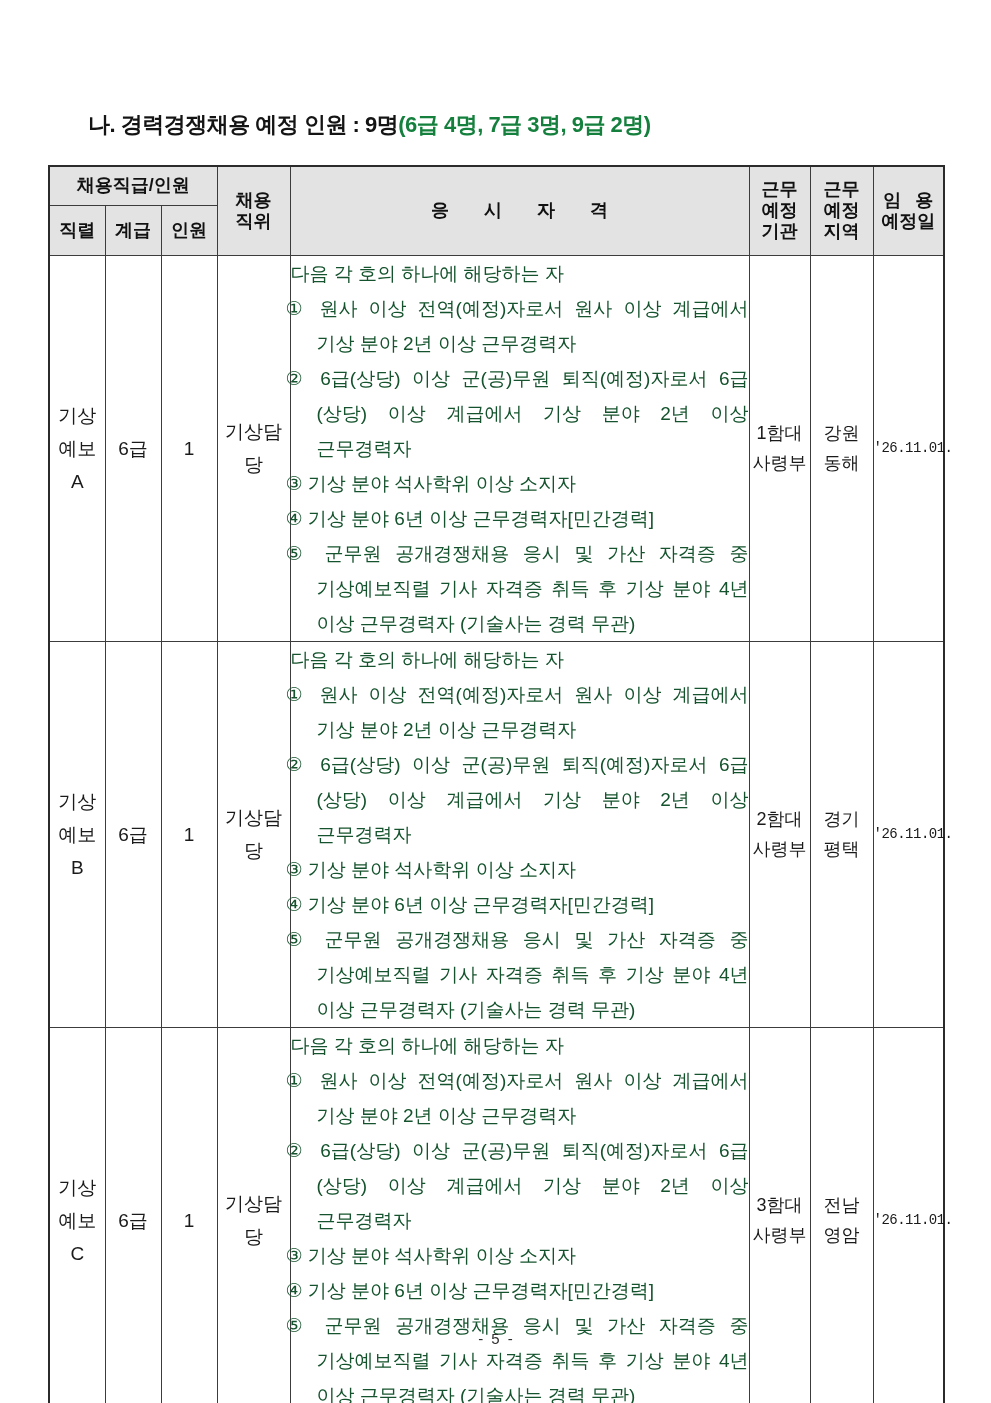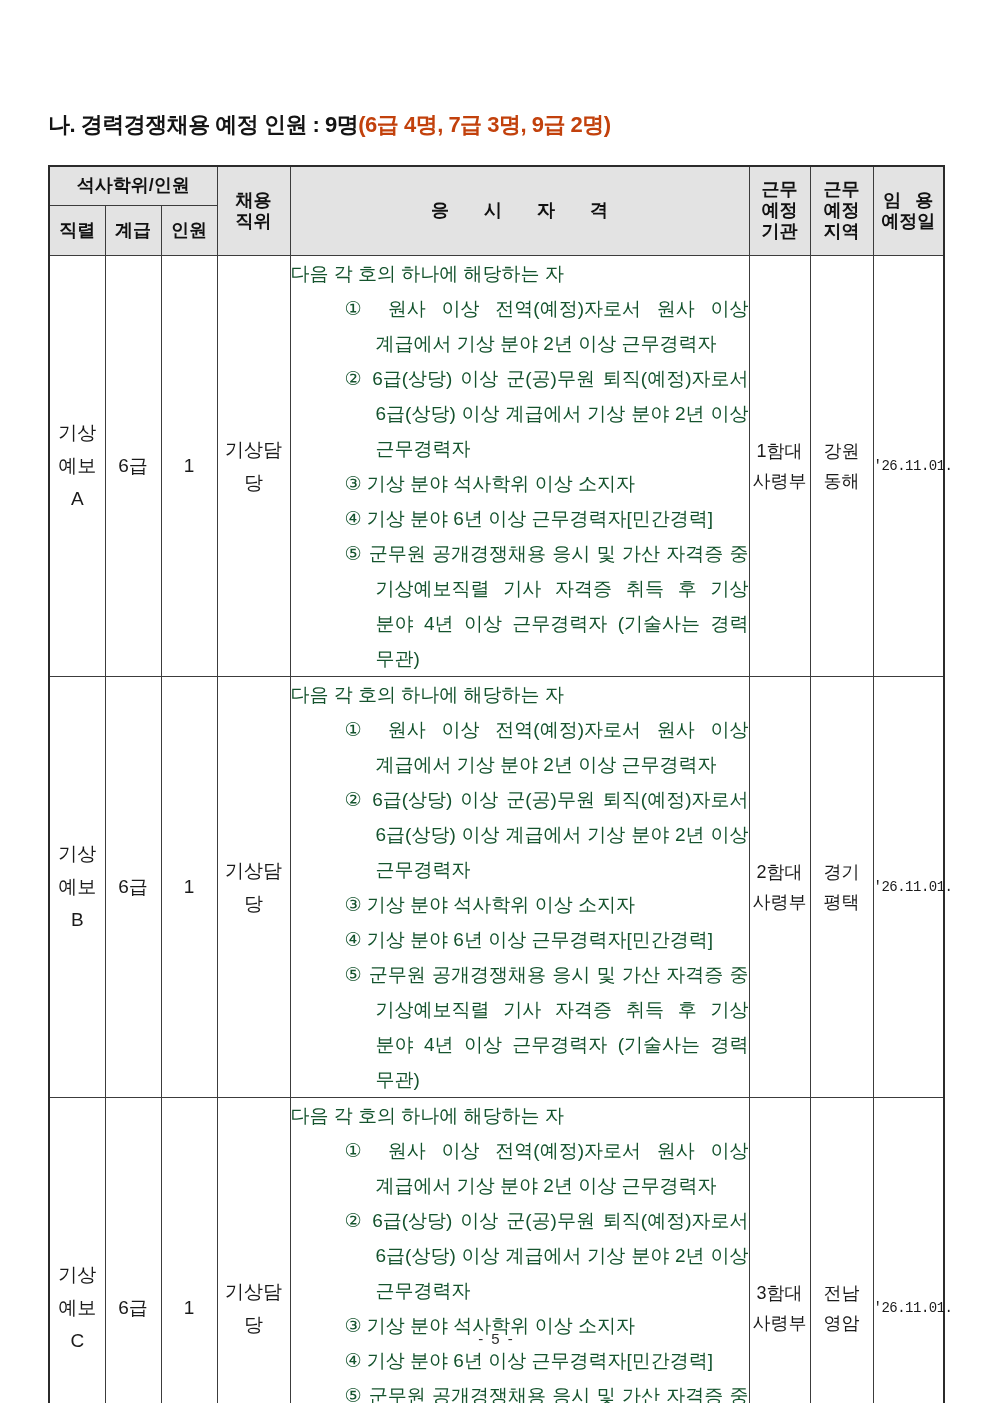--- a/index.html
+++ b/index.html
@@ -19,22 +19,22 @@
   
   .doc-title {
     position: absolute;
     left: 48px;
     top: 110px;
     font-size: 22px;
     font-weight: bold;
     letter-spacing: -0.5px;
     white-space: nowrap;
   }
-  .doc-title .t-main { color: #141414; }
-  .doc-title .t-sub  { color: #c2410c; }
+  .doc-title .t-main { color: #141414; margin-left: 40px; }
+  .doc-title .t-sub  { color: #15803d; }
   
   table.recruit {
     position: absolute;
     left: 48px;
     top: 165px;
     width: 895px;
     border-collapse: collapse;
     table-layout: fixed;
   }
   table.recruit th,
@@ -79,23 +79,22 @@
   }
   .qual-intro, .qual-item {
     margin: 0;
     font-size: 19px;
     line-height: 35px;
     word-break: keep-all;
     text-align: justify;
     color: #14532d;
   }
   .qual-item {
-    padding-left: 43px;
+    padding-left: 26px;
     text-indent: -31px;
-    margin-left: 42px;
   }
   tbody tr.r1 td { height: 352px; }
   tbody tr.r2 td { height: 345px; }
   tbody tr.r3 td { height: 355px; }
   
   .page-footer {
     position: absolute;
     left: 0;
     width: 100%;
     top: 1330px;
@@ -120,21 +119,21 @@
         <col style="width:56px">
         <col style="width:56px">
       <col style="width:73px">
         <col style="width:459px">
       <col style="width:61px">
         <col style="width:63px">
         <col style="width:71px">
     </colgroup>
     <thead>
       <tr class="h1">
-        <th colspan="3">석사학위/인원</th>
+        <th colspan="3">채용직급/인원</th>
         <th rowspan="2" class="ml">채용
 직위</th>
         <th rowspan="2" class="qual-h">응 시 자 격</th>
         <th rowspan="2" class="ml">근무
 예정
 기관</th>
         <th rowspan="2" class="ml">근무
 예정
 지역</th>
         <th rowspan="2" class="ml date-h">임 용

